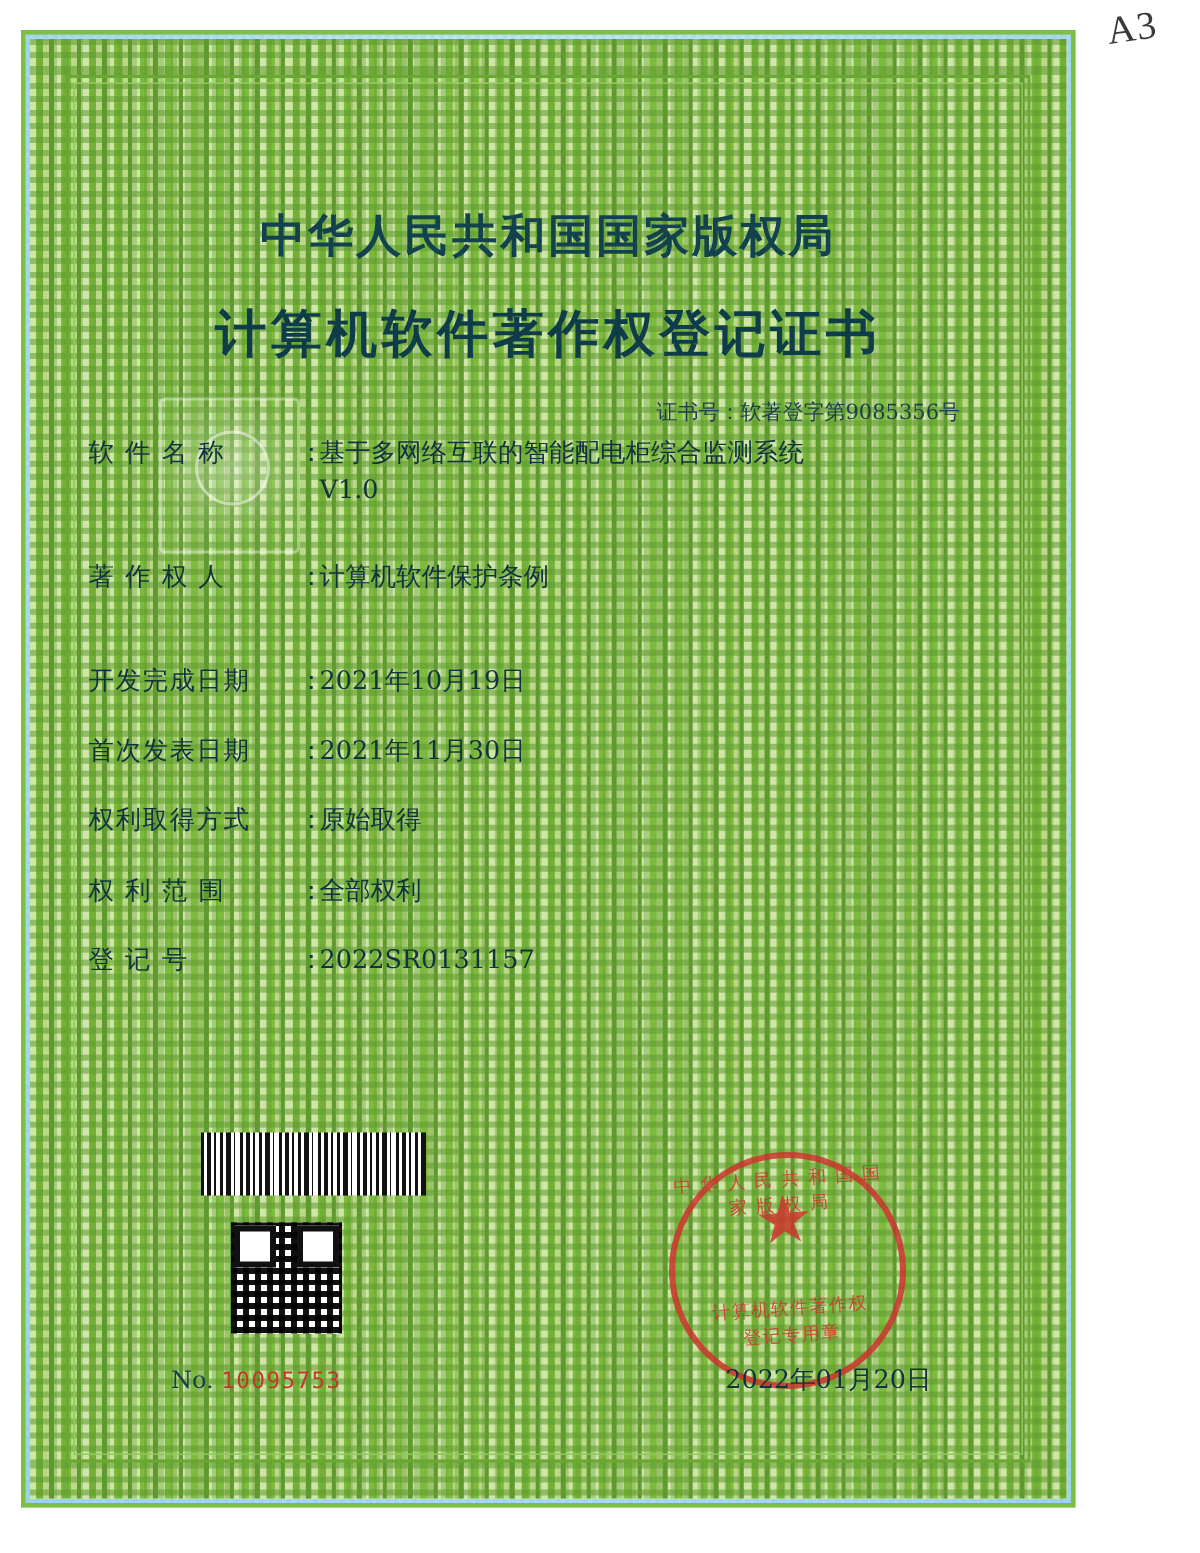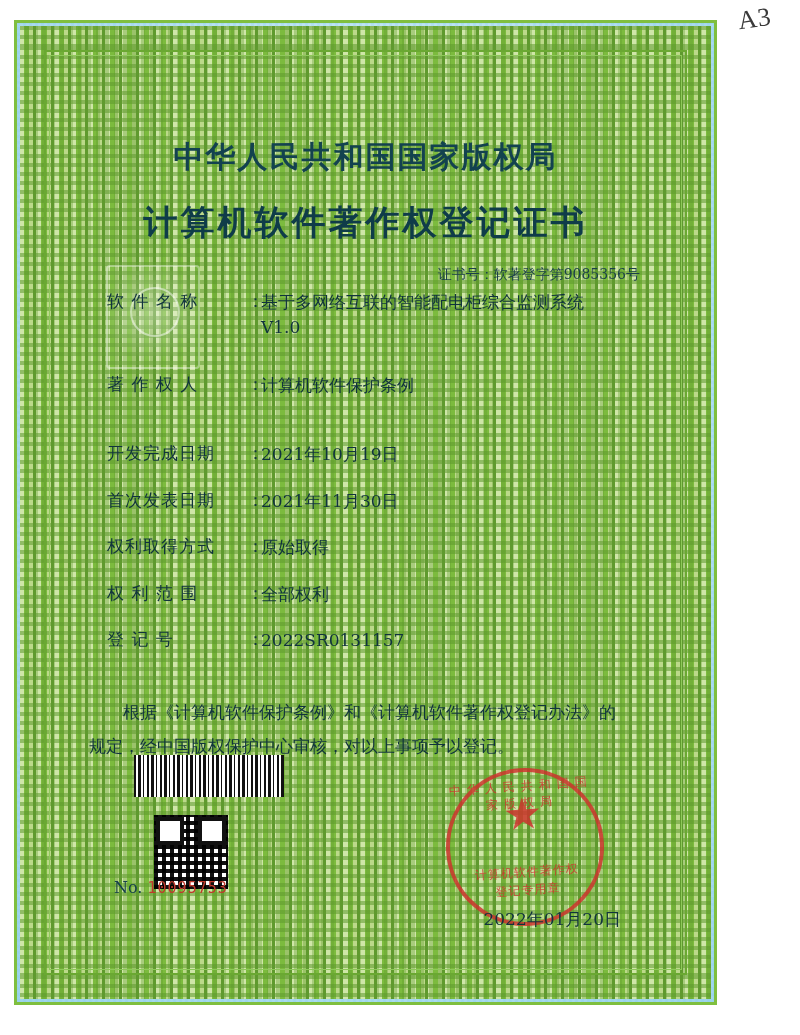--- a/index.html
+++ b/index.html
@@ -158,21 +158,20 @@
     font-family: "DejaVu Serif", "Liberation Serif", serif;
     font-size: 14px;
     color: #1b3f4a;
     margin-left: 36px;
   }
   .cert-no .value { letter-spacing: 0px; }
 
   
   .fields {
     margin-top: 22px;
-    padding-left: 48px;
   }
   .row {
     display: flex;
     align-items: flex-start;
     margin-bottom: 26px;
     font-family: "DejaVu Serif", "Liberation Serif", serif;
     font-size: 17px;
     color: #10333d;
   }
   .row .label {
@@ -237,21 +236,21 @@
     width: 20px; height: 20px;
     border: 4px solid #111;
     background: #fff;
   }
   .qrcode::before { left: 2px; top: 2px; }
   .qrcode::after { right: 2px; top: 2px; }
 
   .serial {
     position: absolute;
     left: 100px;
-    top: 858px;
+    top: 890px;
     font-family: "DejaVu Serif", "Liberation Serif", serif;
     font-size: 16px;
     color: #16404c;
   }
   .serial .num {
     color: #c0392b;
     letter-spacing: 1px;
     font-family: "DejaVu Sans Mono", monospace;
     font-size: 15px;
   }
@@ -385,24 +384,20 @@
         </div>
 
         <div class="row tight">
           <div class="label">登 记 号</div>
           <div class="colon">：</div>
           <div class="value">2022SR0131157</div>
         </div>
 
       </div>
 
-      <div class="para">
-        <span class="indent"></span><span>根据《计算机软件保护条例》和《计算机软件著作权登记办法》的</span><br>
-        <span>规定，经中国版权保护中心审核，对以上事项予以登记。</span>
-      </div>
 
     </div>
 
     <div class="barcode"></div>
     <div class="qrcode"></div>
 
     <div class="serial">
       <span>No.</span>
       <span class="num">10095753</span>
     </div>

